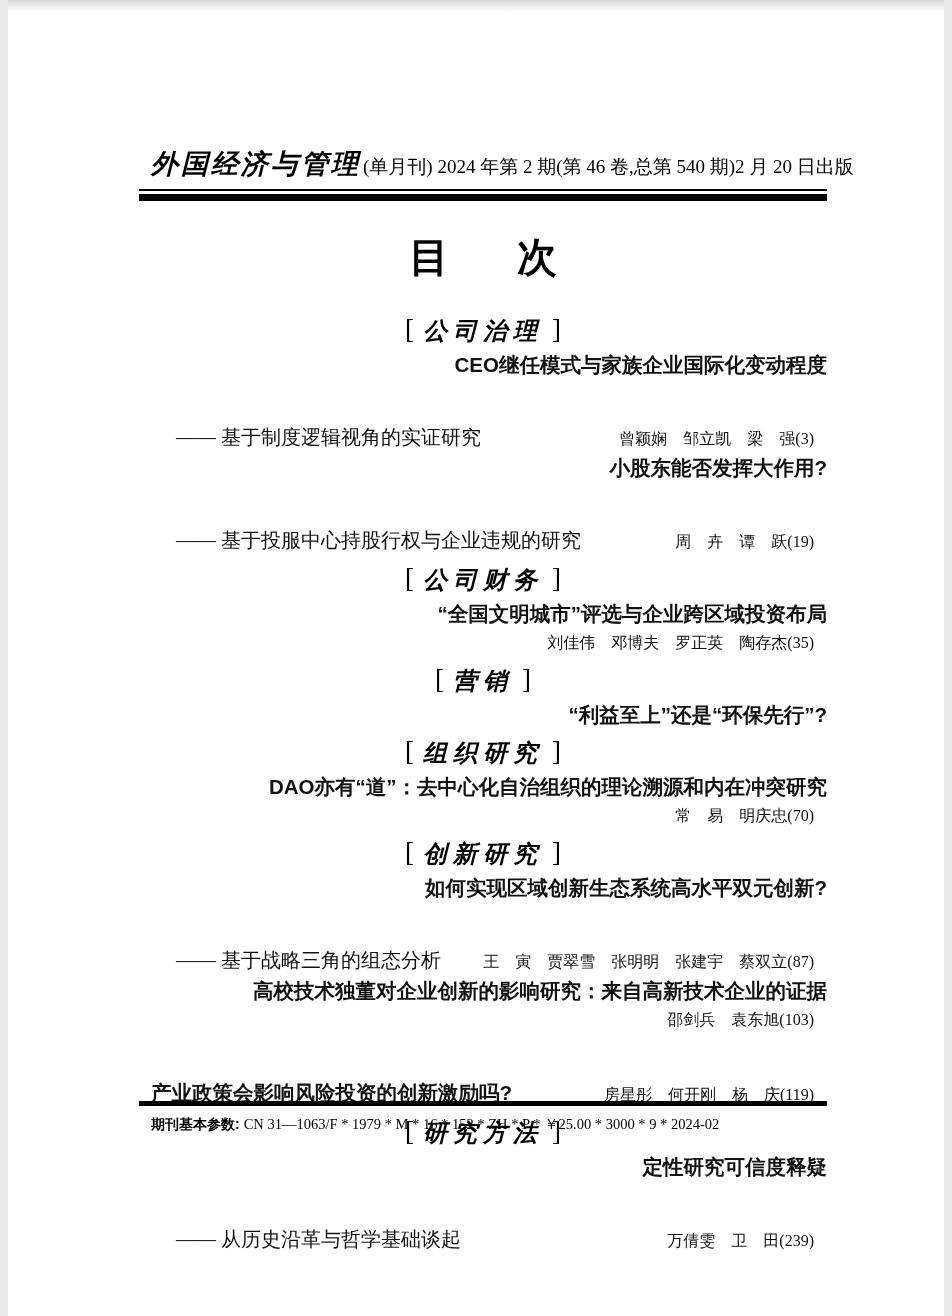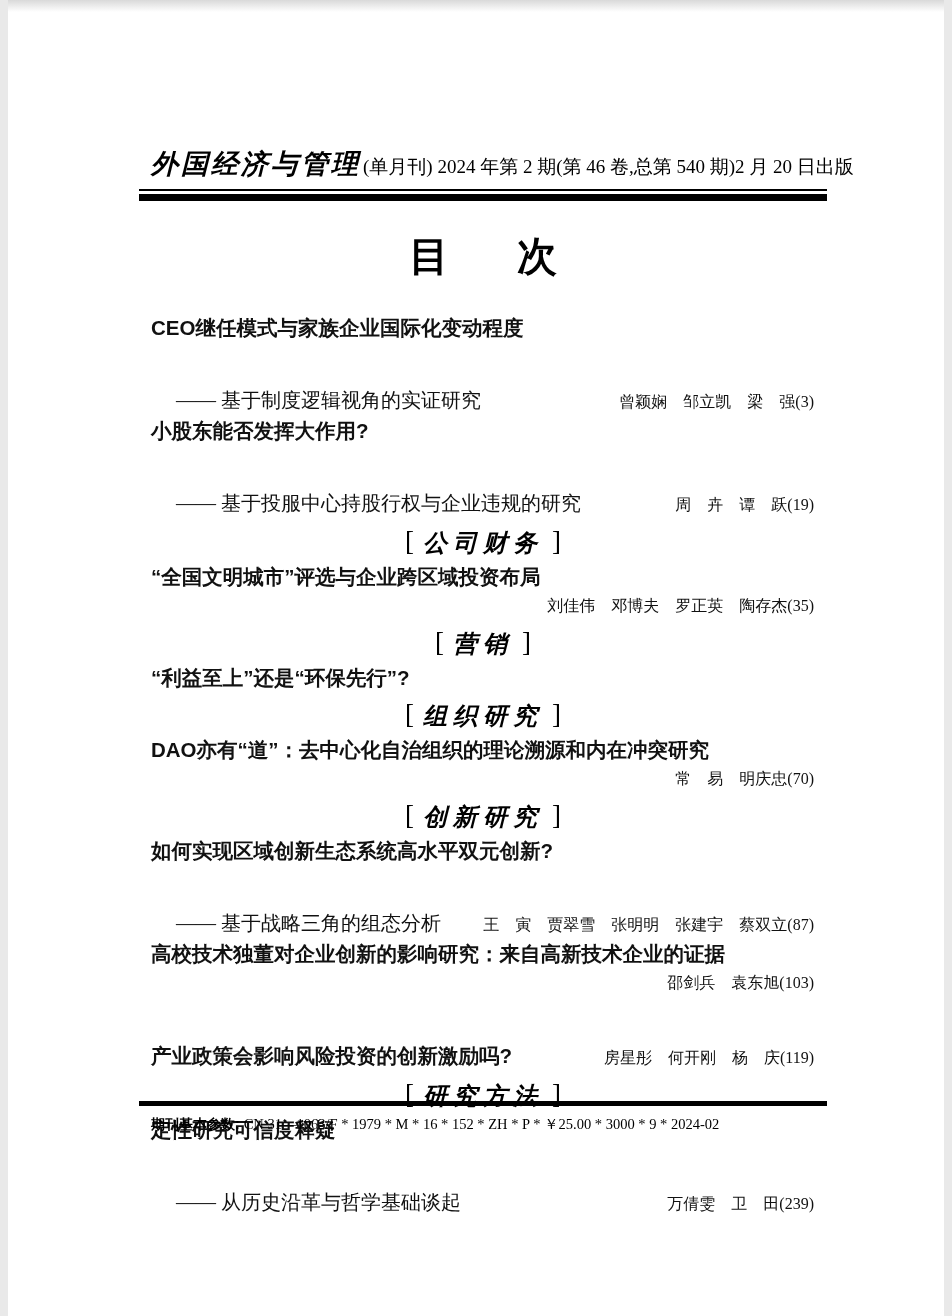--- a/index.html
+++ b/index.html
@@ -29,21 +29,21 @@
   .masthead-info { font-size:19px; margin-left:2px; color:#000; }
 
   
   .rule-double { margin-top:7px; }
   .rule-double .thin  { height:2px; background:#000; }
   .rule-double .thick { height:7px; background:#000; margin-top:3px; }
 
   
   .page-title {
     text-align:center;
-    font-family:Liberation Serif, serif;
+    font-family:Liberation Sans, sans-serif;
     font-weight:bold; font-size:40px; line-height:44px;
     letter-spacing:14px; text-indent:14px;
     margin:34px 0; color:#000;
   }
 
   
   .section-head {
     text-align:center; line-height:34px; margin:6px 0 2px;
     font-size:24px; color:#000;
   }
@@ -51,21 +51,21 @@
   .section-head .section-name {
     font-weight:bold; font-style:italic; letter-spacing:6px;
     font-family:"DejaVu Serif","Liberation Serif",serif;
   }
 
   
   .art-title {
     font-family:"Liberation Sans","DejaVu Sans",sans-serif;
     font-weight:bold; font-size:20.5px; line-height:29px; color:#111;
   }
-  .art-title-line { padding-left:12px; }
+  .art-title-line { padding-left:12px;text-align:right; }
   .art-row { display:flex; justify-content:space-between; align-items:baseline; line-height:29px;margin-top:44px; }
   .art-row.title-row { padding-left:12px; padding-right:13px; }
   .art-row.sub-row   { padding-left:37px; padding-right:13px; }
   .art-sub { font-size:20px; line-height:29px; color:#111; }
   .art-authors { font-size:16px; white-space:nowrap; color:#111; }
   .authors-own { line-height:29px; text-align:right; padding-right:13px; }
 
   
   .footer { position:absolute; top:1101px; left:131px; width:688px; }
   .footer-rule { height:5px; background:#000; }
@@ -88,20 +88,21 @@
     </div>
 
     <div class="rule-double">
       <div class="thin"></div>
       <div class="thick"></div>
     </div>
 
     <div class="page-title">目　次</div>
 
     <div>
+        <div class="section-head"><span class="bracket">[</span><span class="section-name">公司治理</span><span class="bracket">]</span></div>
         <div class="art-title art-title-line">CEO继任模式与家族企业国际化变动程度</div>
         <div class="art-row sub-row">
           <span class="art-sub">—— 基于制度逻辑视角的实证研究</span>
           <span class="art-authors"><span class="authors-names">曾颖娴　邹立凯　梁　强</span><span class="page-no">(3)</span></span>
         </div>
         <div class="art-title art-title-line">小股东能否发挥大作用?</div>
         <div class="art-row sub-row">
           <span class="art-sub">—— 基于投服中心持股行权与企业违规的研究</span>
           <span class="art-authors"><span class="authors-names">周　卉　谭　跃</span><span class="page-no">(19)</span></span>
         </div>

